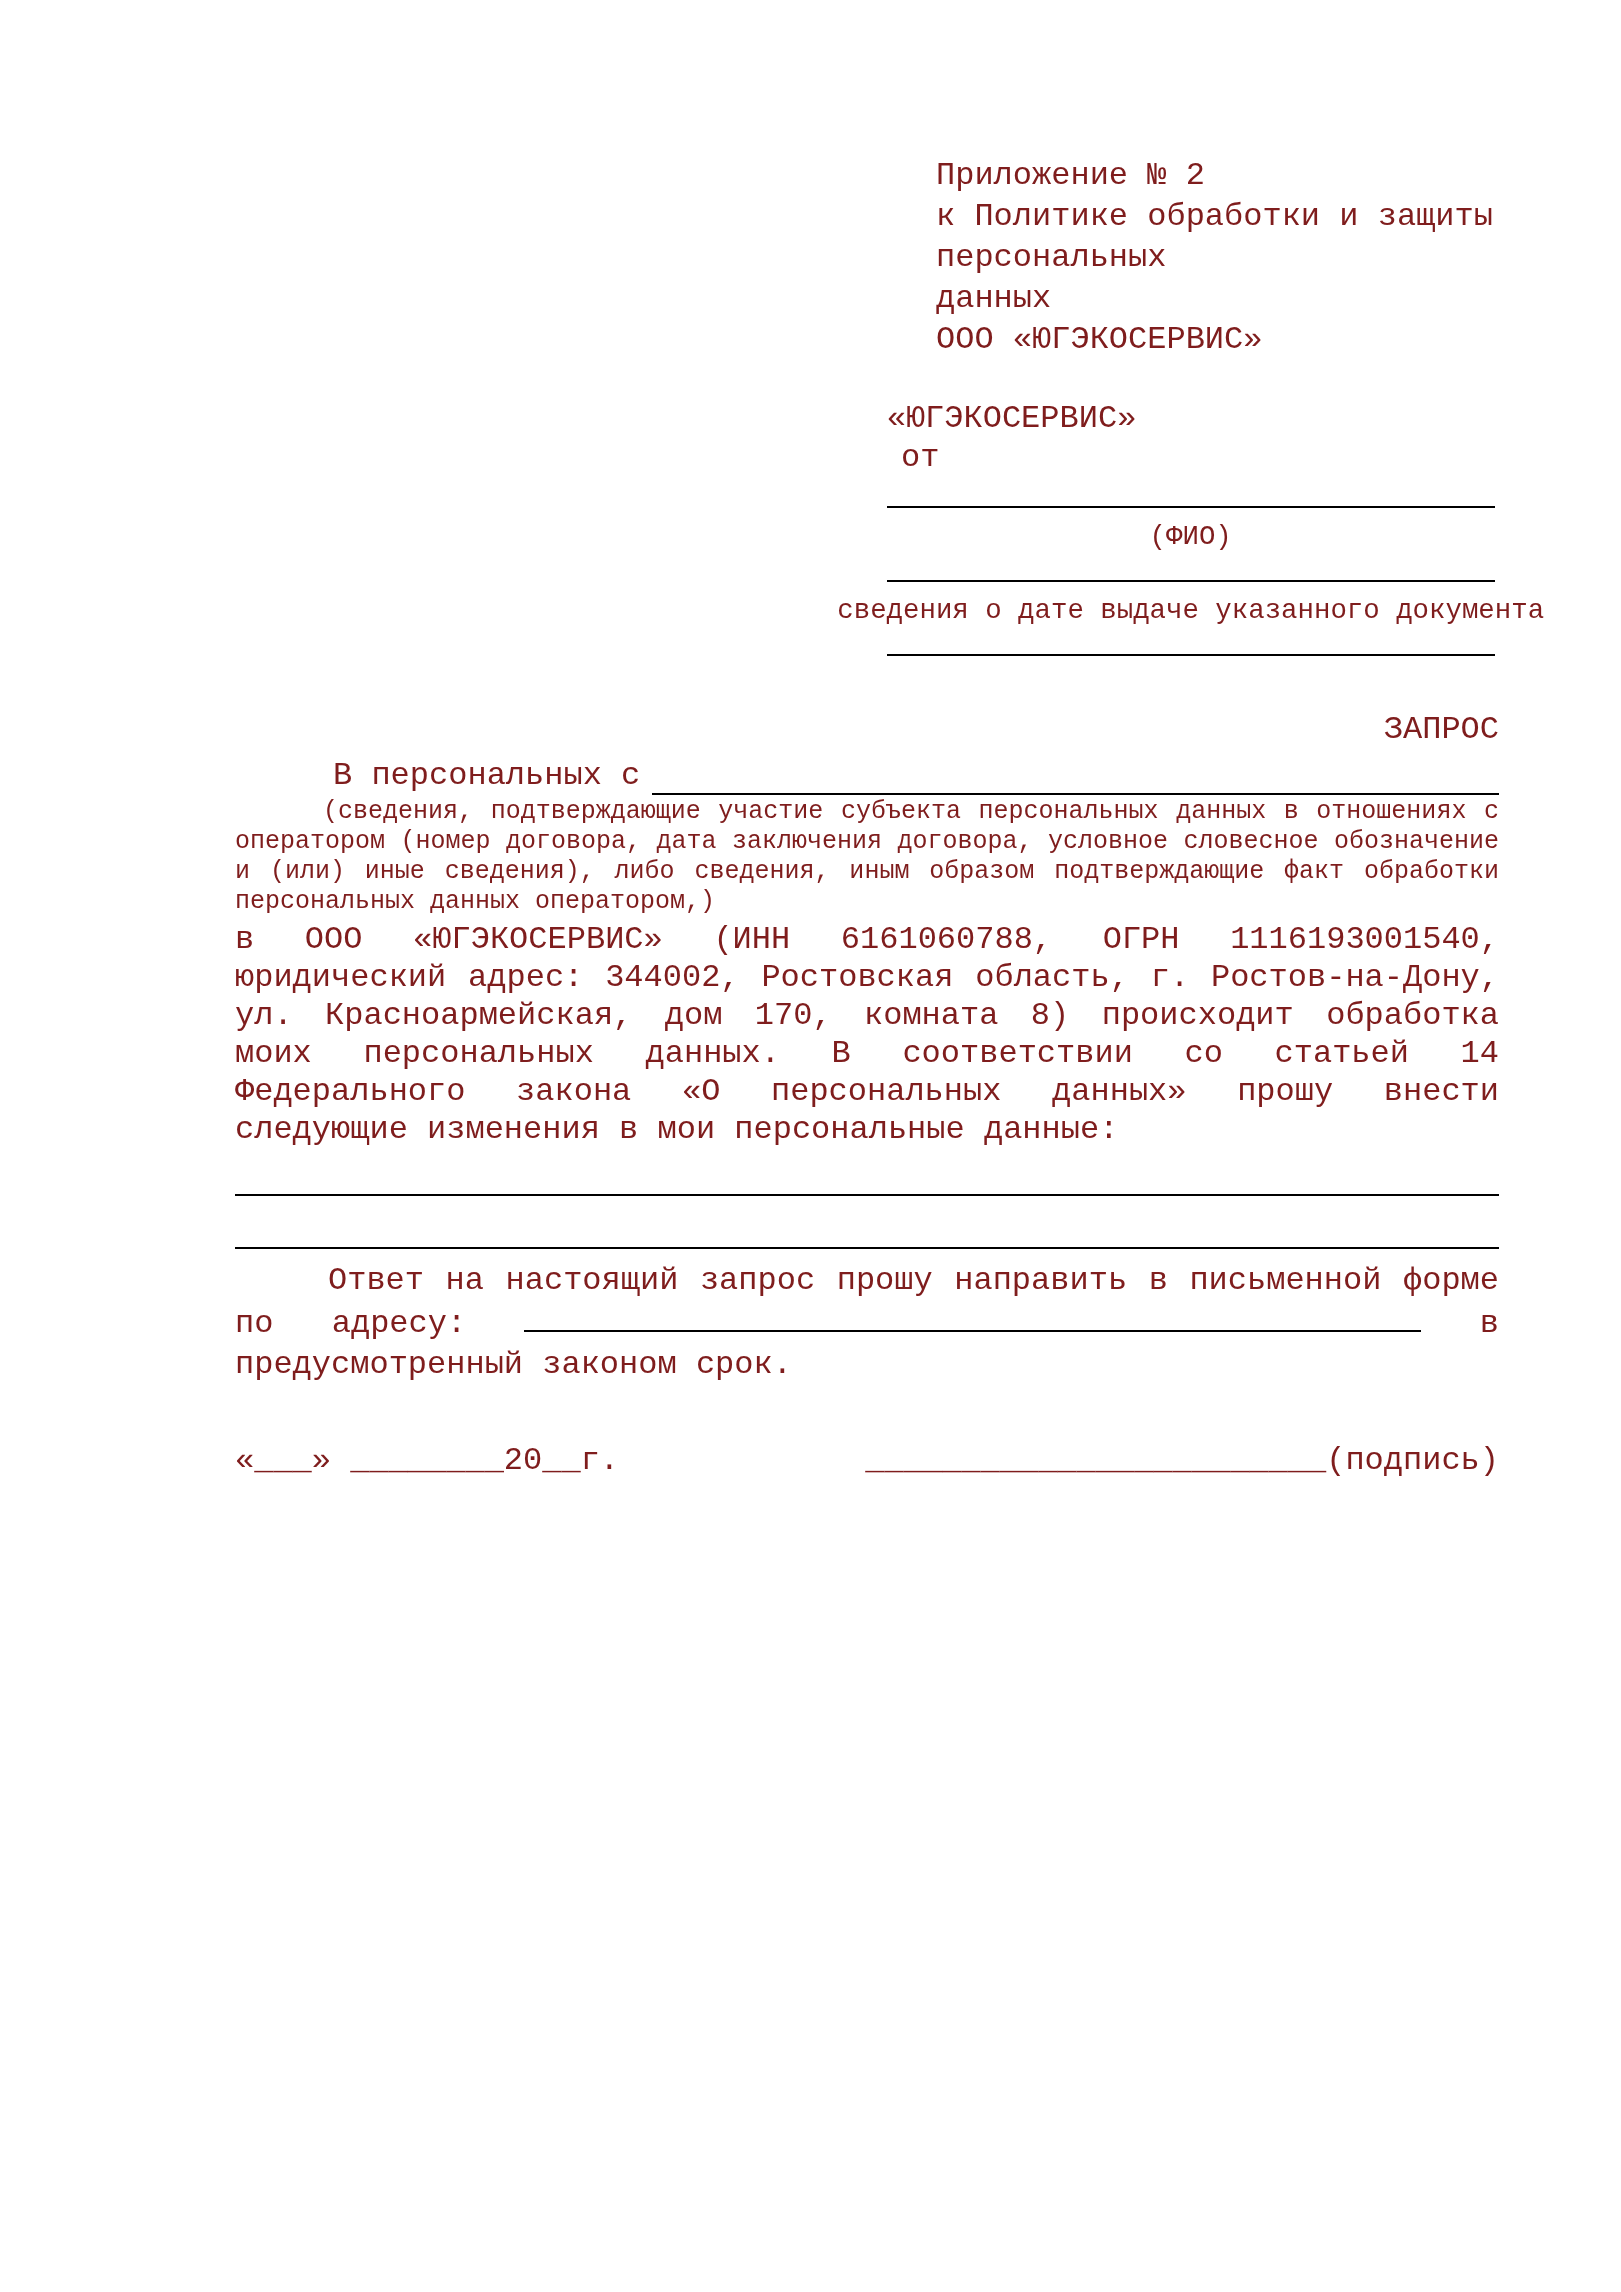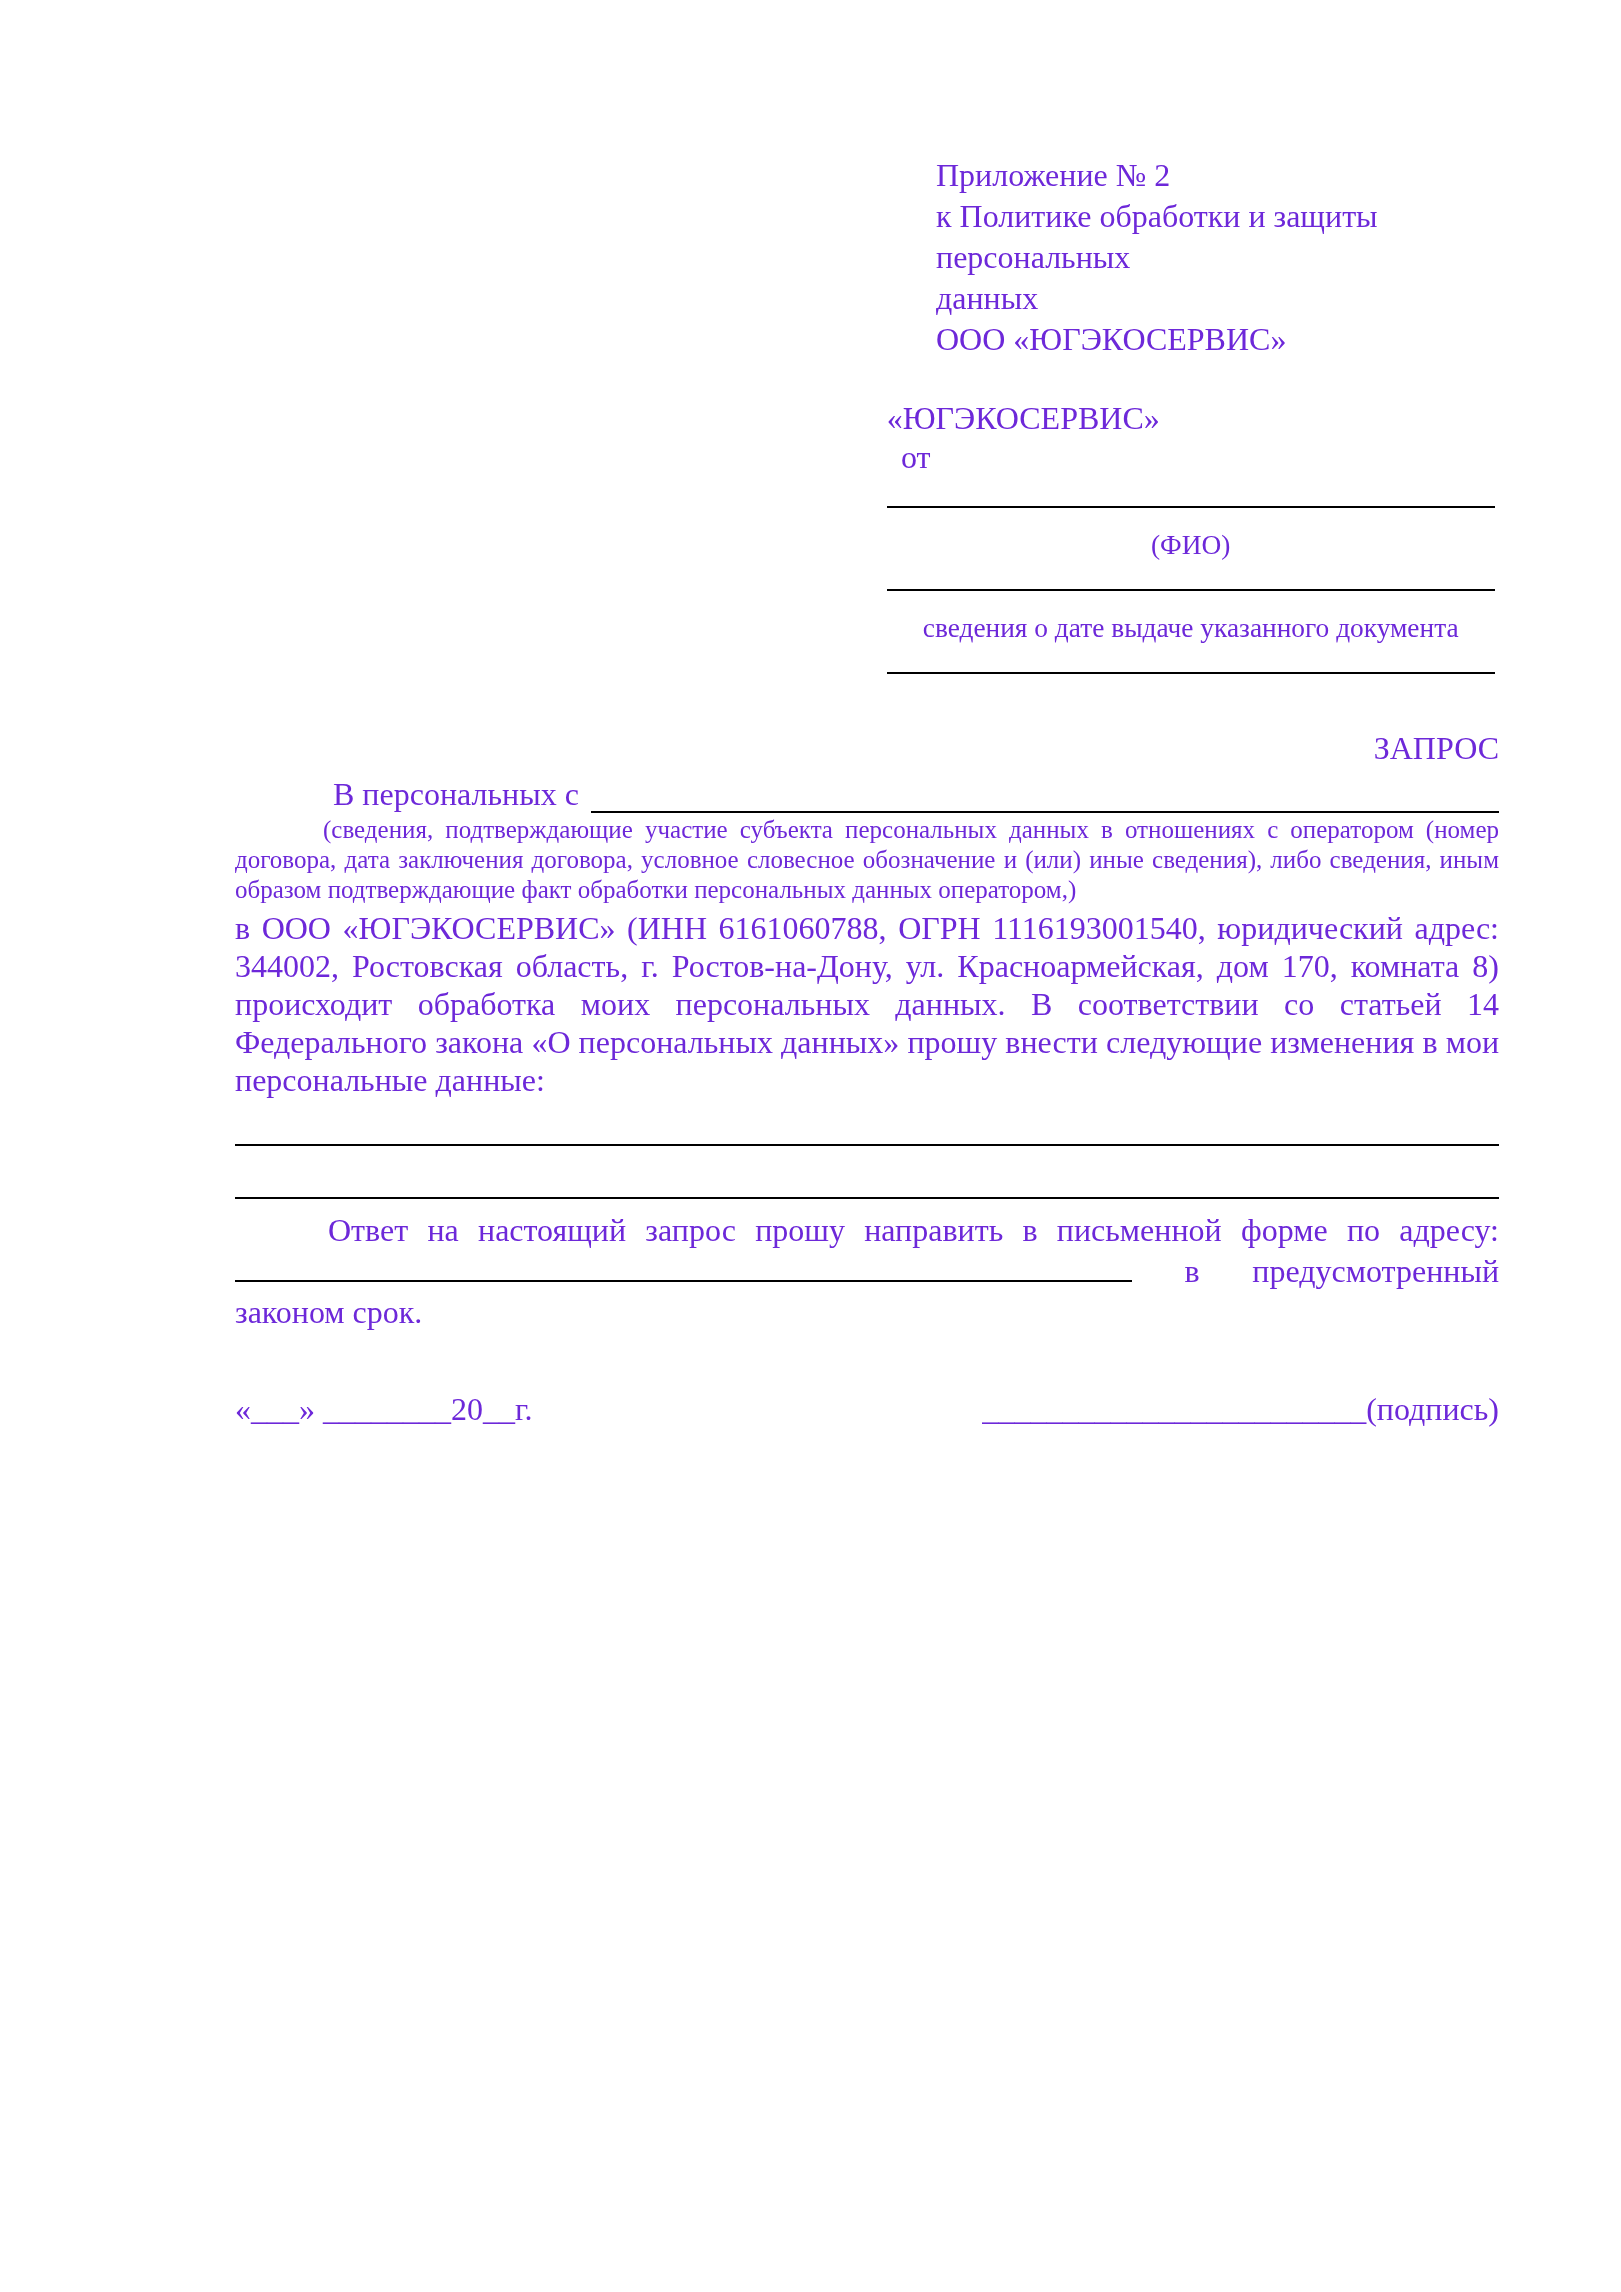--- a/index.html
+++ b/index.html
@@ -1,22 +1,22 @@
 <!DOCTYPE html>
 <html lang="ru"><head>
 <meta charset="utf-8">
 <style>
   html, body { margin: 0; padding: 0; background: #ffffff; }
   .page {
     position: relative;
     width: 1621px;
     height: 2293px;
     background: #ffffff;
-    color: #6d28d9;
-    font-family: Liberation Serif, serif;
+    color: #7f1d1d;
+    font-family: Liberation Mono, monospace;
     font-size: 32px;
     box-sizing: border-box;
     padding: 155px 122px 0 235px;
     overflow: hidden;
   }
   .header-block { margin-left: 701px; line-height: 41px; }
   .doc-title {
     font-weight: bold;
     font-size: 37px;
     line-height: 51px;
@@ -29,21 +29,21 @@
   .addr-l3 { padding-left: 31px; }
   .field { width: 608px; margin-left: 16.7px; margin-top: 29px; }
   .field:first-of-type { margin-top: 23.5px; }
   .field .rule { height: 0; border-top: 2px solid #000; }
   .field .caption {
     display: flex;
     justify-content: center;
     white-space: nowrap;
     font-size: 27.4px;
     line-height: 29px;
-    margin-top: 23px;
+    margin-top: 14px;
   }
   .request-heading { text-align: right; margin-top: 55px; line-height: 38px; }
   .accordance { display: flex; align-items: stretch; padding-left: 98px; margin-top: 7.8px; line-height: 38px; }
   .accordance .prefix { white-space: nowrap; }
   .accordance .fill { flex: 1; margin-left: 11.8px; border-bottom: 2.9px solid #000; }
   .fine-print {
     font-size: 25px;
     line-height: 30px;
     text-align: justify;
     text-indent: 88px;

